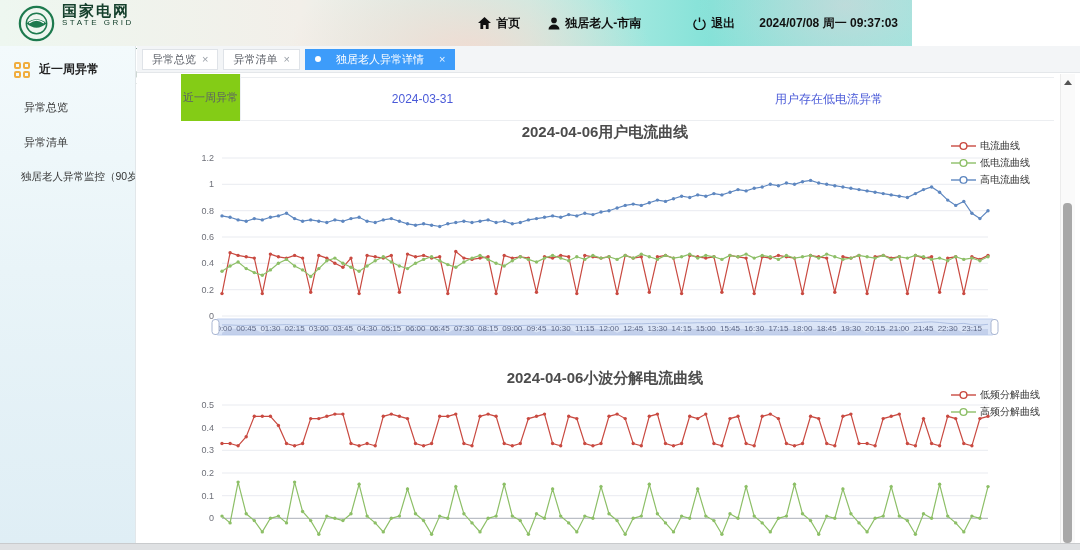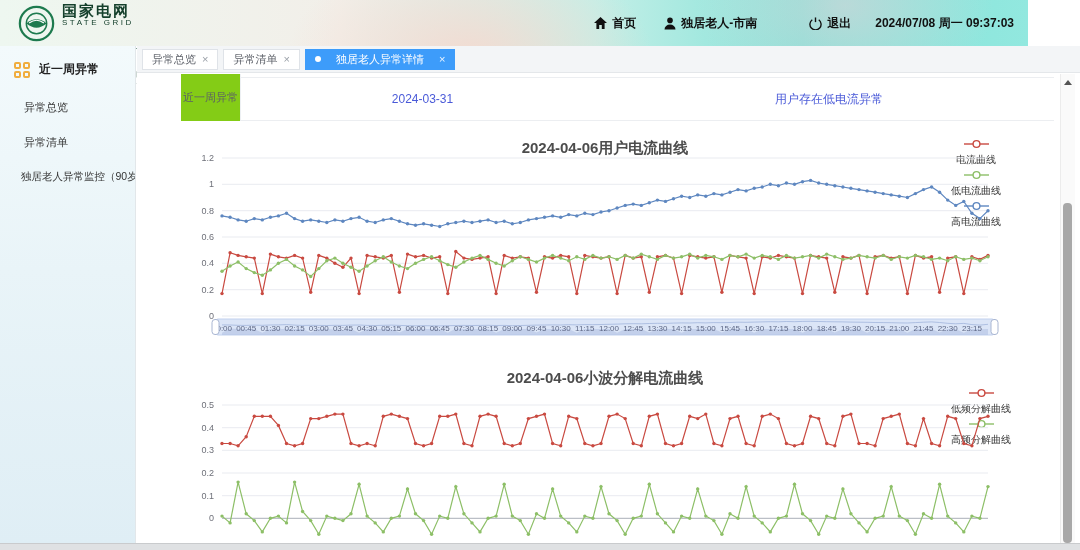--- a/index.html
+++ b/index.html
@@ -3,21 +3,21 @@
 <meta charset="utf-8">
 <style>
   * { box-sizing: border-box; }
   html,body { margin:0; padding:0; }
   body {
     width:1080px; height:550px; position:relative; overflow:hidden;
     font-family:"Liberation Sans", sans-serif; background:#fff;
   }
   
   .header{
-    position:absolute; left:0; top:0; width:1028px; height:46px;
+    position:absolute; left:0; top:0; width:912px; height:46px;
     background:
       radial-gradient(ellipse 260px 150px at 470px 55px, rgba(246,216,206,.85), rgba(246,216,206,0) 70%),
       radial-gradient(ellipse 240px 170px at 845px 5px, rgba(248,206,215,.45), rgba(248,206,215,0) 62%),
       linear-gradient(90deg,#eef7f0 0%,#f2efe9 33%,#c4efe7 58%,#84e2d8 78%,#92e8df 100%);
   }
   .logo{ position:absolute; left:18px; top:3px; display:flex; }
   .emblem{ width:37px; height:37px; margin-top:2px; }
   .logo-text{ margin-left:7px; }
   .logo-cn{ font-size:15px; font-weight:bold; color:#15402c; letter-spacing:2px; line-height:15px; }
   .logo-en{ font-size:8px; color:#15402c; letter-spacing:2.5px; line-height:9px;
@@ -59,21 +59,21 @@
   .row-label{ position:absolute; left:181px; top:74px; width:60px; height:47px;
               background:#84cc16; border-right:1px solid #edf0f3;
               display:flex; align-items:center; justify-content:center;
               font-size:11px; color:#5c6066; }
   .row-line{ position:absolute; left:241px; width:813px; height:1px; background:#eceef1; }
   .row-cell{ position:absolute; top:78px; height:42px; display:flex; align-items:center;
              justify-content:center; font-size:12px; color:#4a5ad8; cursor:pointer; }
   .chart-title{ position:absolute; left:222px; width:766px; text-align:center;
                 font-size:15px; font-weight:bold; color:#4c4c4c; }
   .legend{ position:absolute; left:951px; display:flex; flex-direction:column; gap:3px; }
-  .lg-row{ display:flex; align-items:center; gap:4px; font-size:10px; color:#333; cursor:pointer;flex-direction:column; }
+  .lg-row{ display:flex; align-items:center; gap:4px; font-size:10px; color:#333; cursor:pointer; }
   .chart-svg{ position:absolute; left:0; top:0; width:1080px; height:550px; pointer-events:none; }
   
   .vtrack{ position:absolute; left:1060px; top:74px; width:15px; height:469px;
            background:#fafafa; border-left:1px solid #ececec; }
   .varrow{ position:absolute; left:1064px; top:80px; width:0; height:0;
            border-left:4px solid transparent; border-right:4px solid transparent;
            border-bottom:5px solid #555; }
   .vthumb{ position:absolute; left:1063px; top:203px; width:9px; height:340px;
            background:#a8a8a8; border-radius:4px; }
   .hbar{ position:absolute; left:0; top:543px; width:1080px; height:7px;
@@ -165,21 +165,21 @@
 </div>
 
 <div class="content"></div>
 
 <div class="row-label">近一周异常</div>
 <div class="row-line" style="top:77px;"></div>
 <div class="row-line" style="top:120px;"></div>
 <div class="row-cell" style="left:241px; width:363px;">2024-03-31</div>
 <div class="row-cell" style="left:604px; width:450px;">用户存在低电流异常</div>
 
-<div class="chart-title" style="top:123px;margin-top:16px;">2024-04-06用户电流曲线</div>
+<div class="chart-title" style="top:123px;">2024-04-06用户电流曲线</div>
 <div class="legend" style="top:139px;">
     <span class="lg-row">
       <svg width="25" height="10">
         <line x1="0" y1="5" x2="25" y2="5" stroke="#c94a41" stroke-width="1.4"></line>
         <circle cx="12.5" cy="5" r="3.4" fill="#fff" stroke="#c94a41" stroke-width="1.4"></circle>
       </svg>
       <span>电流曲线</span>
     </span>
     <span class="lg-row">
       <svg width="25" height="10">

